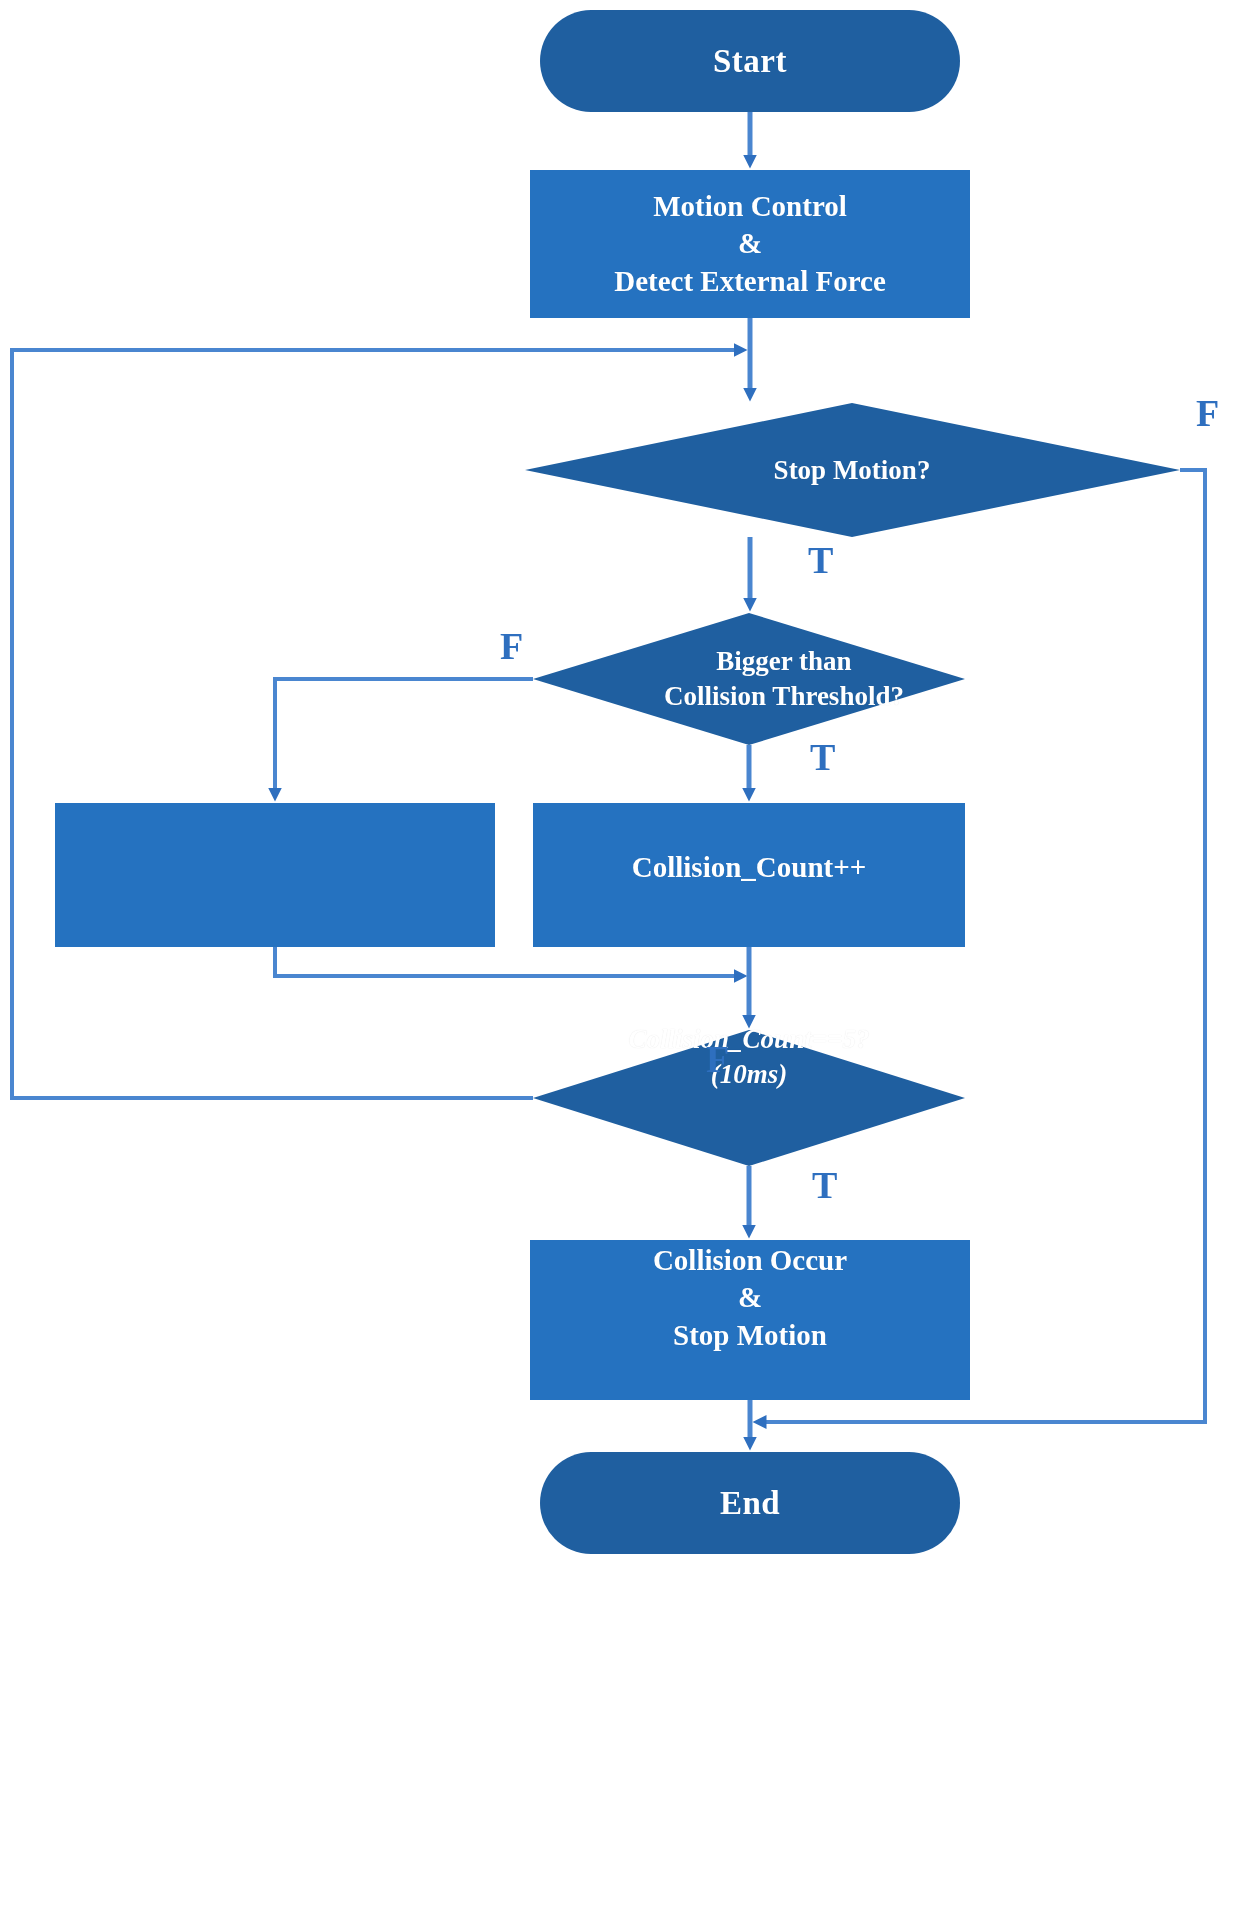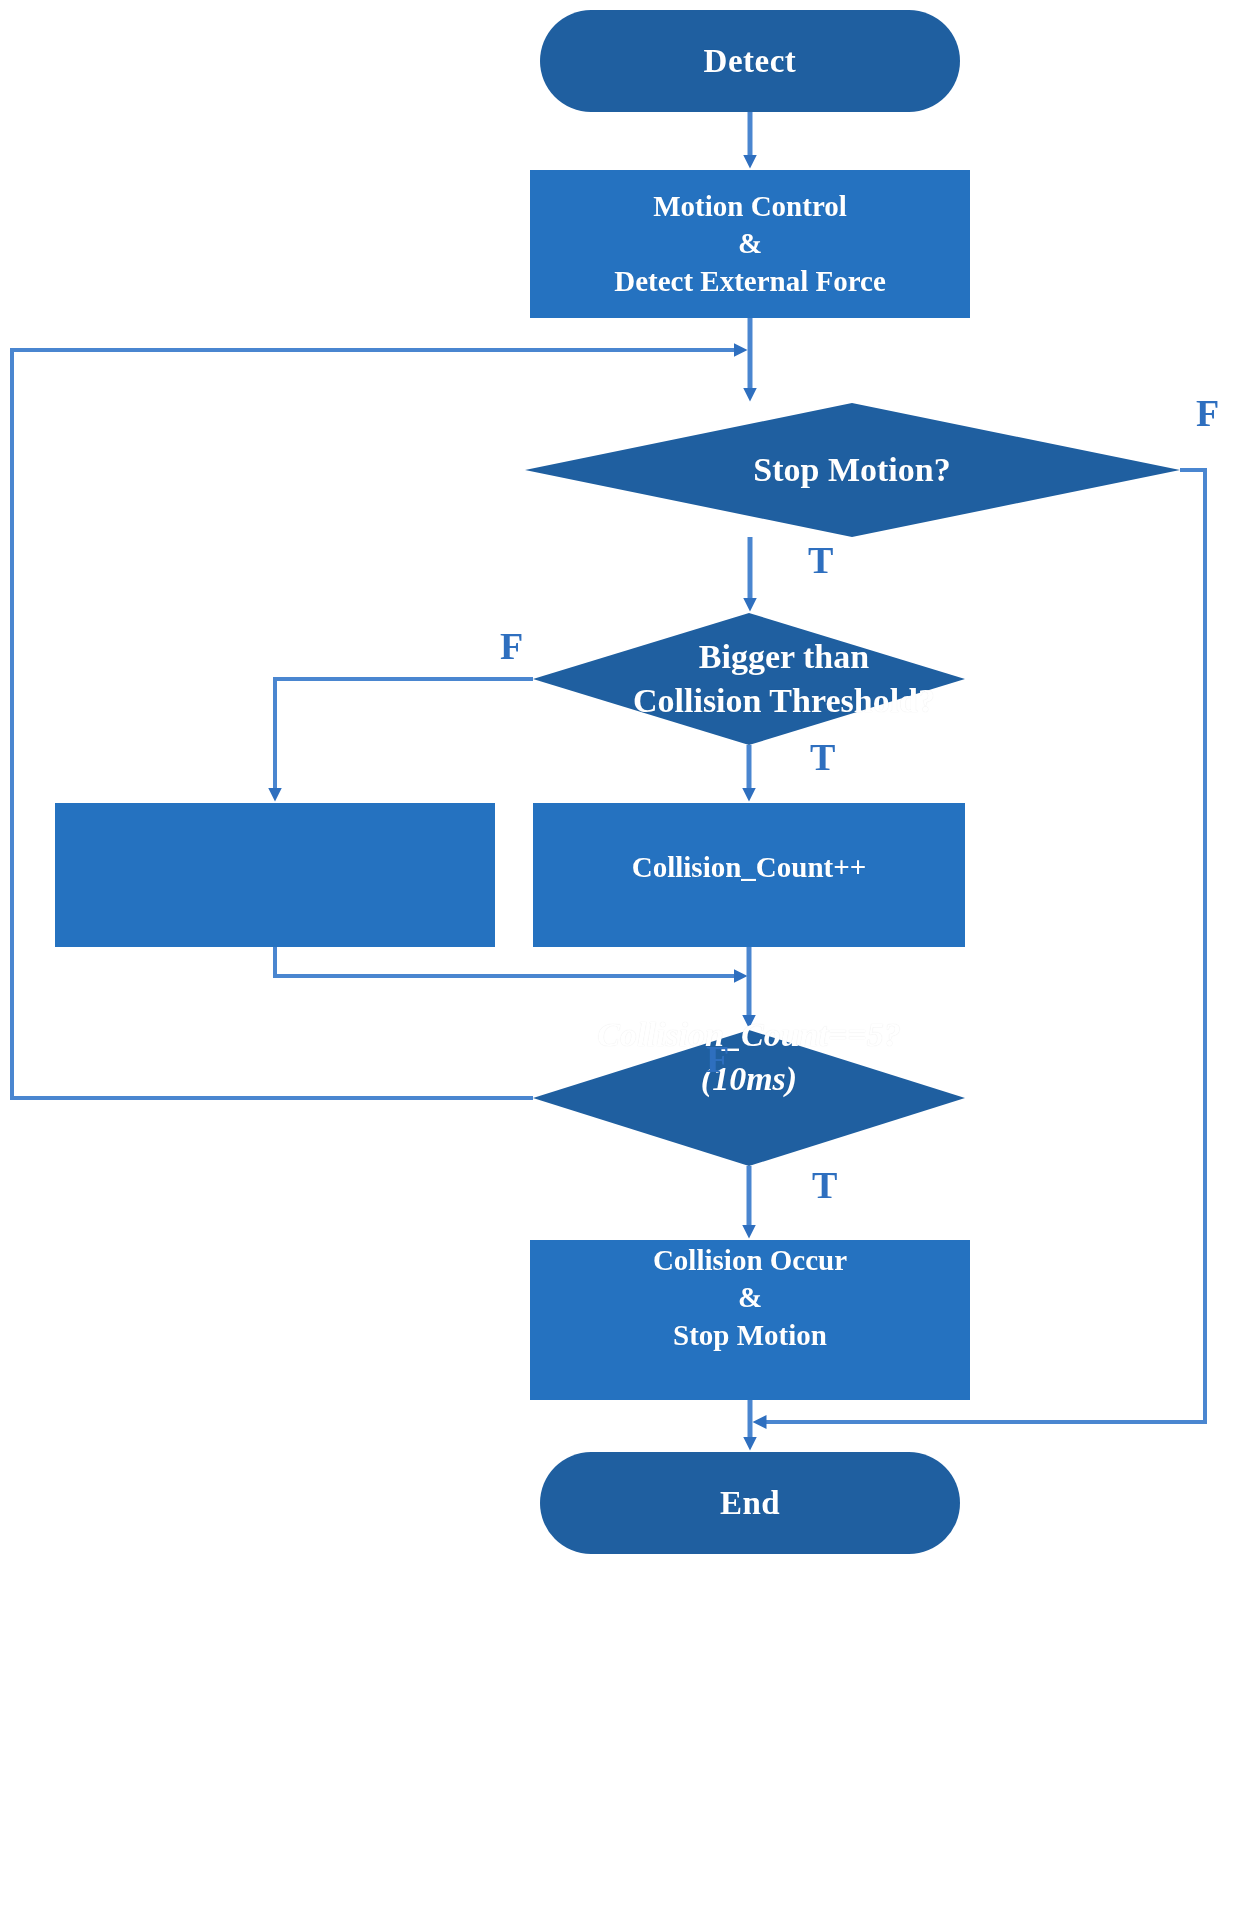--- a/index.html
+++ b/index.html
@@ -17,21 +17,21 @@
     color:#ffffff;
     font-weight:bold;
     font-family:"Liberation Serif",serif;
     line-height:1.28;
     pointer-events:none;
     white-space:pre-line;
     text-shadow:0 0 1px rgba(0,0,0,.12);
   }
   .terminator-label{font-size:33px;letter-spacing:.5px;}
   .process-label{font-size:29px;}
-  .decision-label{font-size:34px;}
+  .decision-label{font-size:27px;}
 
   .branch-label{
     position:absolute;
     color:#2E6FBF;
     font-weight:bold;
     font-size:38px;
     font-family:"Liberation Serif",serif;
     line-height:1;
   }
 </style>
@@ -84,21 +84,21 @@
 
     <path d="M275,947 L275,976 L735,976" stroke="#4A86D0" stroke-width="4" fill="none" marker-end="url(#arrow-right)"></path>
 
     <path d="M749,947 L749,1016" stroke="#4A86D0" stroke-width="5" fill="none" marker-end="url(#arrow-down)"></path>
 
     <path d="M749,1166 L749,1226" stroke="#4A86D0" stroke-width="5" fill="none" marker-end="url(#arrow-down)"></path>
 
     <path d="M750,1400 L750,1438" stroke="#4A86D0" stroke-width="5" fill="none" marker-end="url(#arrow-down)"></path>
   </svg>
 
-  <div class="node-label terminator-label" style="left:540px;top:10px;width:420px;height:102px;">Detect</div>
+  <div class="node-label terminator-label" style="left:540px;top:10px;width:420px;height:102px;">Start</div>
 
   <div class="node-label process-label" style="left:530px;top:170px;width:440px;height:148px;">Motion Control
 &amp;
 Detect External Force</div>
 
   <div class="node-label decision-label" style="left:592px;top:430px;width:520px;height:80px;">Stop Motion?</div>
 
   <div class="node-label decision-label" style="left:624px;top:635px;width:320px;height:88px;">Bigger than
 Collision Threshold?</div>
 

